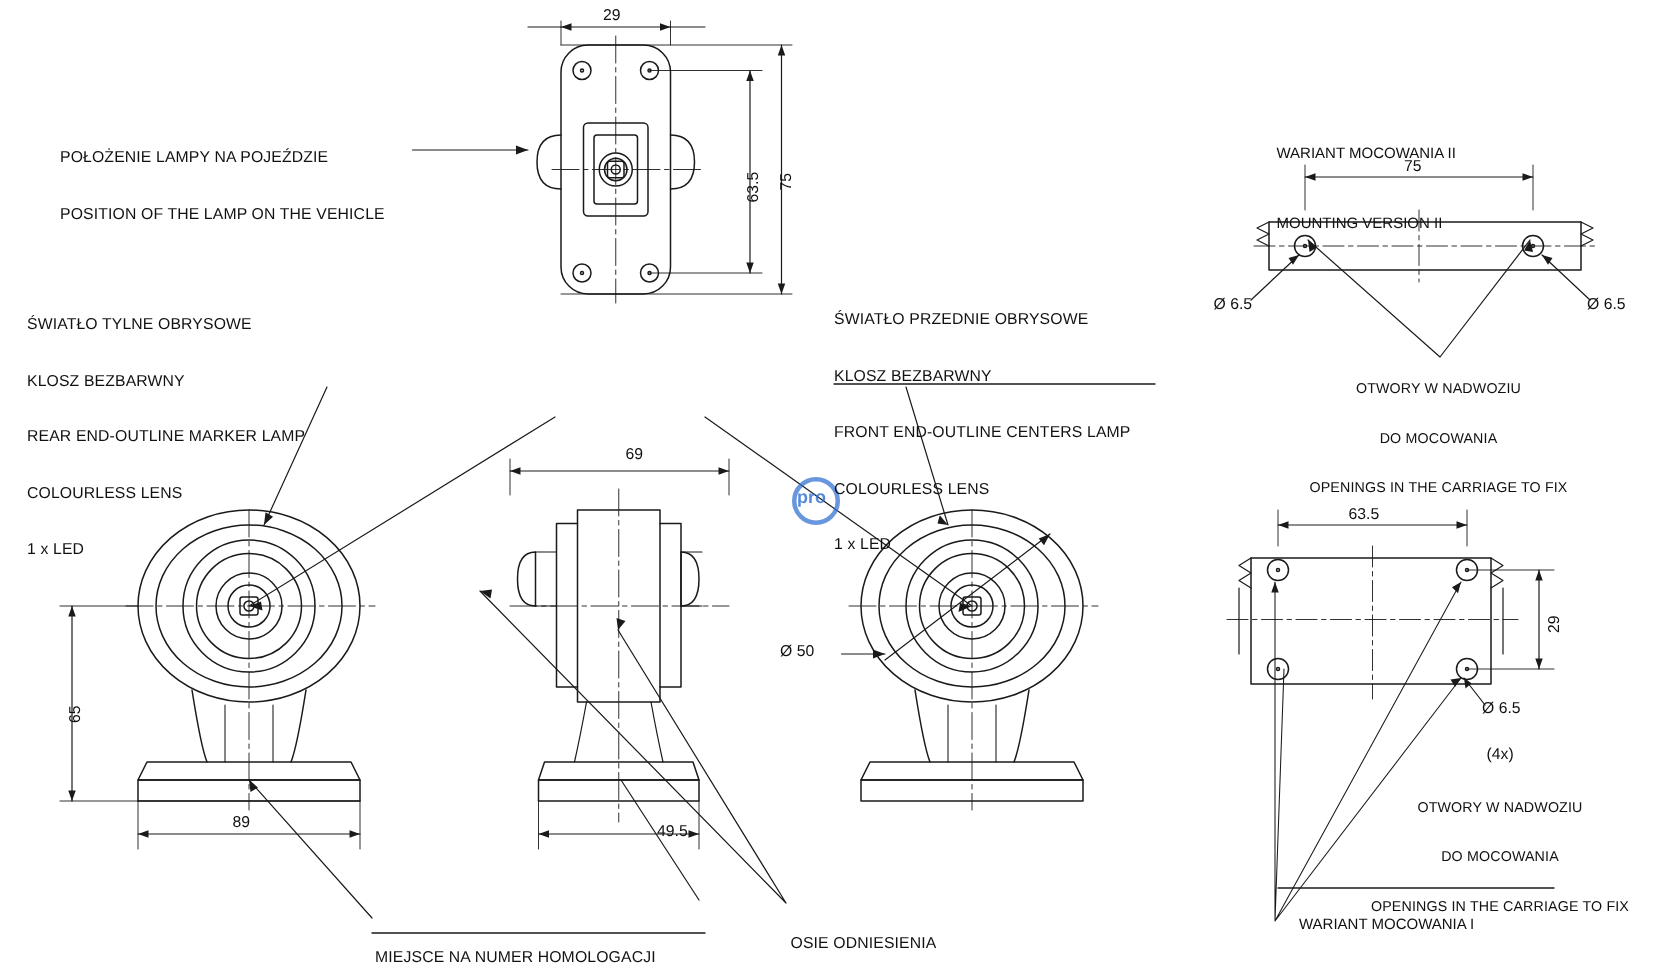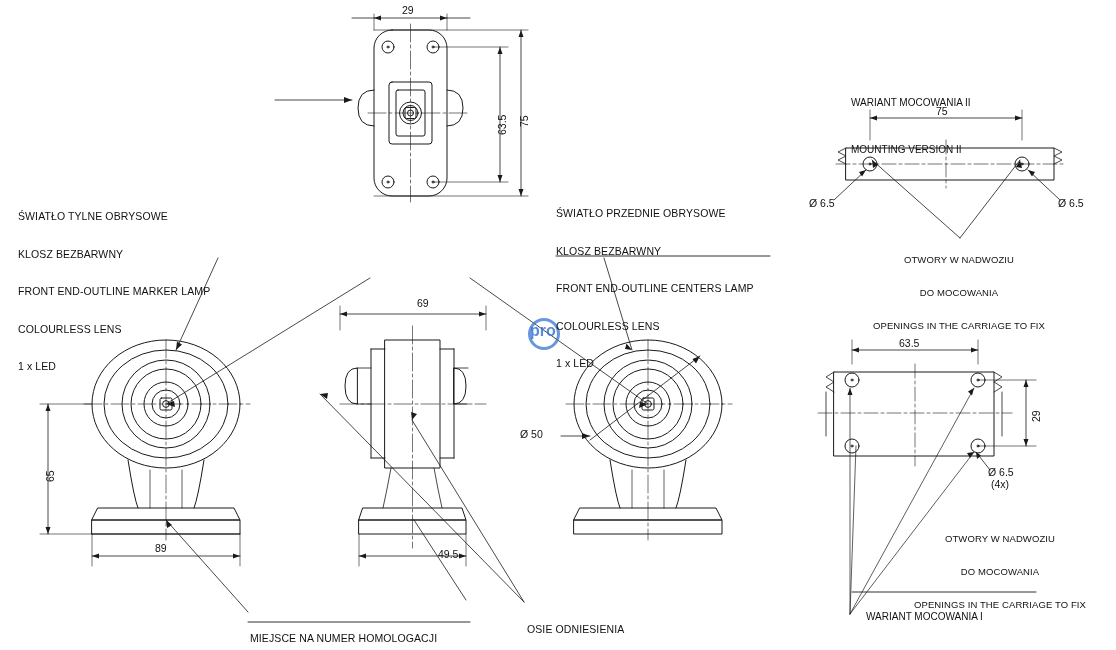--- a/index.html
+++ b/index.html
@@ -69,21 +69,21 @@
     border: 3px solid #2e6fd0;
     border-radius: 50%;
     opacity: 0.72;
   }
   .wm-pro {
     position: absolute;
     left: 530px;
     top: 322px;
     width: 22px;
     height: 18px;
-    font-size: 16px;
+    font-size: 12px;
     font-weight: bold;
     color: #2e6fd0;
     opacity: 0.8;
     text-align: center;
     line-height: 18px;
   }
 </style>
 </head>
 <body>
 
@@ -285,25 +285,29 @@
       <path d="M850 614 L850 388 M850 614 L974 452 M850 614 L974 388 M850 614 L856 446" stroke-width="0.7"></path>
       <path d="M850 388 l-2.5 7 h5 z" fill="#1a1a1a" stroke="none"></path>
       <path d="M974 452 l-7 1 l3 5 z" fill="#1a1a1a" stroke="none"></path>
       <path d="M974 388 l-6 3.5 l4 4 z" fill="#1a1a1a" stroke="none"></path>
     </g>
   </svg>
 
   <div class="wm-ring"></div>
   <div class="wm-pro">pro</div>
 
+  <div class="lbl" style="left:40px; top:74px;">
+    <div class="u">POŁOŻENIE LAMPY NA POJEŹDZIE</div>
+    <div class="u">POSITION OF THE LAMP ON THE VEHICLE</div>
+  </div>
 
   <div class="lbl" style="left:18px; top:185px;">
     <div>ŚWIATŁO TYLNE OBRYSOWE</div>
     <div>KLOSZ BEZBARWNY</div>
-    <div>FRONT END-OUTLINE MARKER LAMP</div>
+    <div>REAR END-OUTLINE MARKER LAMP</div>
     <div>COLOURLESS LENS</div>
     <div>1 x LED</div>
   </div>
 
   <div class="lbl" style="left:556px; top:182px;">
     <div>ŚWIATŁO PRZEDNIE OBRYSOWE</div>
     <div>KLOSZ BEZBARWNY</div>
     <div>FRONT END-OUTLINE CENTERS LAMP</div>
     <div>COLOURLESS LENS</div>
     <div>1 x LED</div>
@@ -352,15 +356,15 @@
   <div class="dim" style="left:394px; top:548px;margin-left:44px;">49.5</div>
   <div class="dim" style="left:520px; top:428px;">Ø 50</div>
 
   <div class="dim" style="left:936px; top:105px;">75</div>
   <div class="dim" style="left:809px; top:197px;">Ø 6.5</div>
   <div class="dim" style="left:1058px; top:197px;">Ø 6.5</div>
 
   <div class="dim" style="left:899px; top:337px;">63.5</div>
   <div class="dim vert" style="left:1030px; top:422px;">29</div>
   <div class="dim" style="left:988px; top:466px;">Ø 6.5</div>
-  <div class="dim" style="left:991px; top:478px;">(4x)</div>
+  <div class="dim" style="left:991px; top:497px;">(4x)</div>
 
 </div>
 
 </body></html>

